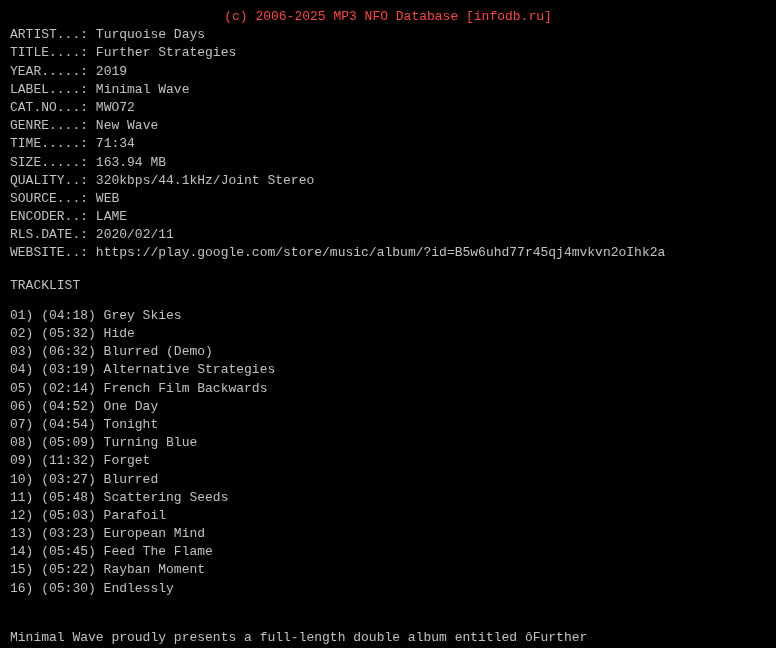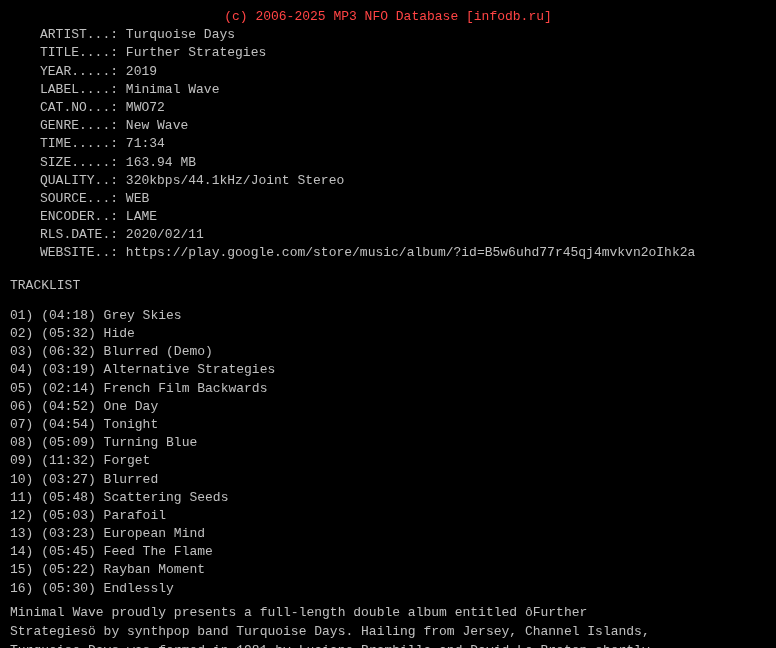--- a/index.html
+++ b/index.html
@@ -19,27 +19,26 @@
     }
     .header-line {
       color: #ff4444;
       text-align: center;
     }
     .info-block {
       margin-bottom: 14px;
     }
     .info-line {
       white-space: pre;
-      margin-left: 30px;
     }
     .tracklist-header {
       margin-bottom: 6px;
     }
     .tracklist {
-      margin-bottom: 6px;
+      margin-bottom: 31px;
     }
     .track-line {
       white-space: pre;
     }
     .description {
       white-space: pre-wrap;
       word-wrap: break-word;
       line-height: 1.45;
     }
   </style>

